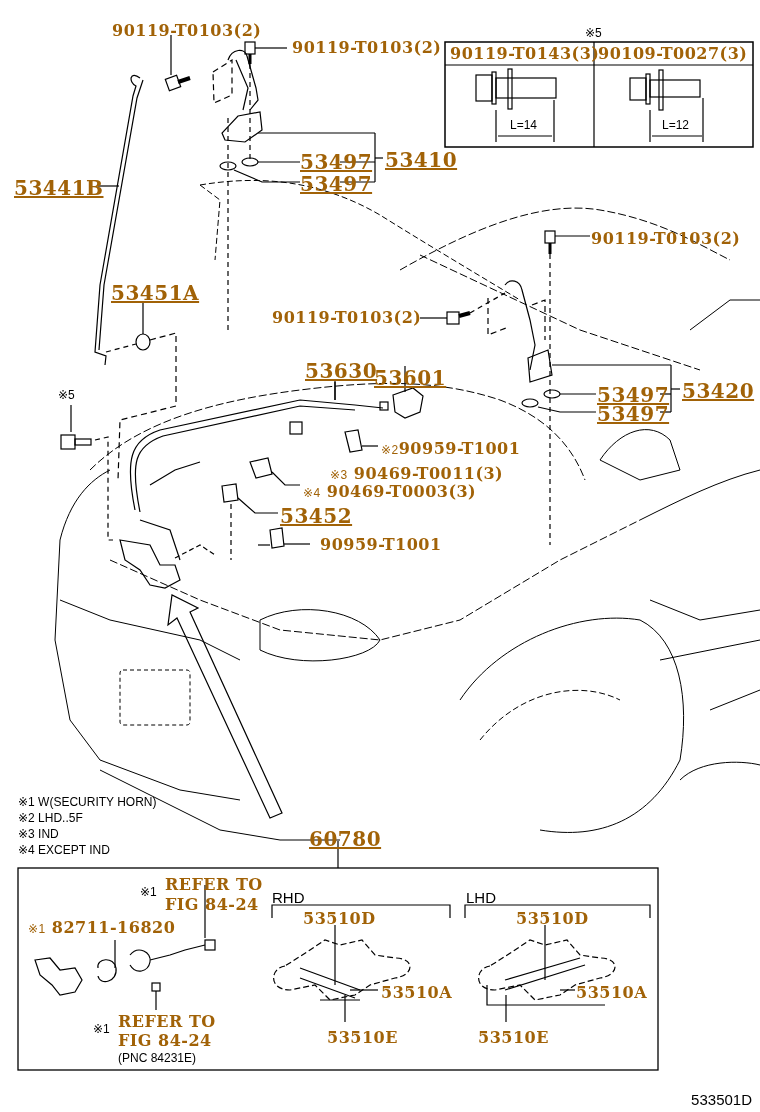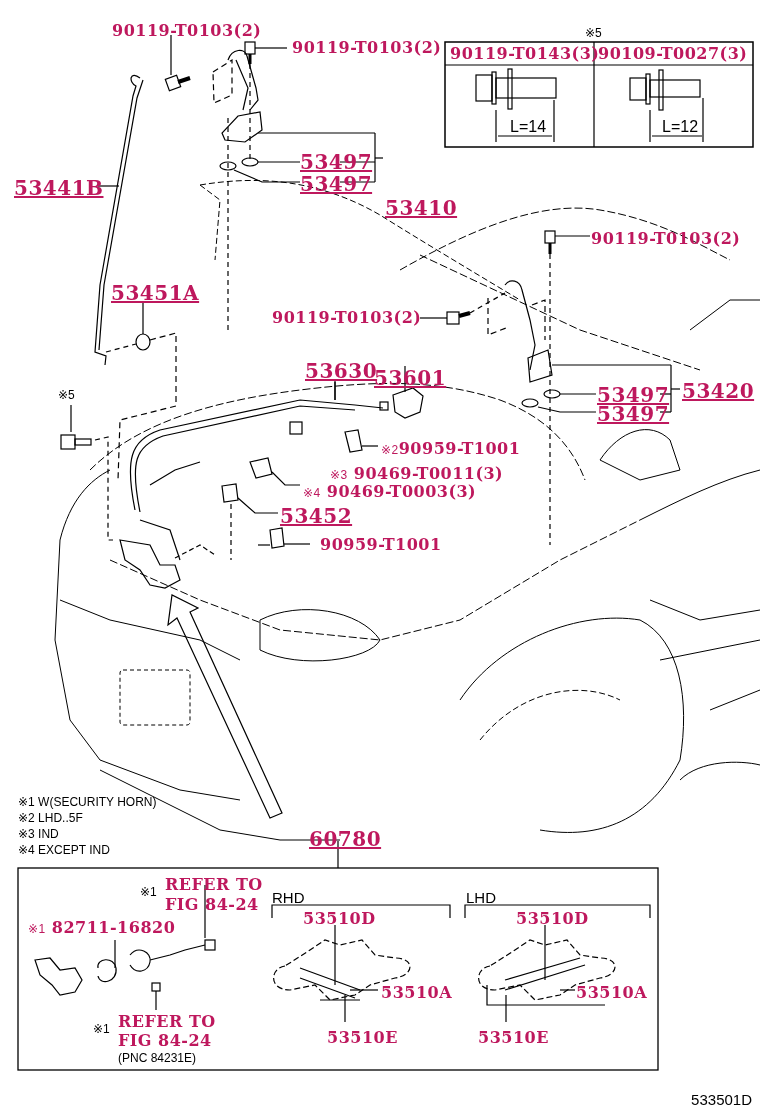--- a/index.html
+++ b/index.html
@@ -1,24 +1,24 @@
 <!DOCTYPE html>
 <html><head>
 <meta charset="utf-8">
 <style>
   html,body{margin:0;padding:0;background:#fff;}
   body{width:760px;height:1112px;position:relative;overflow:hidden;font-family:"DejaVu Sans Mono","Liberation Mono",monospace;color:#000;}
   svg.art{position:absolute;left:0;top:0;width:760px;height:1112px;}
-  .lbl{position:absolute;font-family:"DejaVu Serif","Liberation Serif",serif;font-weight:bold;white-space:nowrap;color:#be185d;line-height:1;}
+  .lbl{position:absolute;font-family:"DejaVu Serif","Liberation Serif",serif;font-weight:bold;white-space:nowrap;color:#a16207;line-height:1;}
   .pn{font-size:16px;letter-spacing:0.5px;}
   .pnb{font-size:20px;letter-spacing:0.5px;text-decoration:underline;}
   .note{position:absolute;font-family:"Liberation Sans","DejaVu Sans",sans-serif;font-size:12px;white-space:nowrap;line-height:1;}
   .mark{font-family:"Liberation Sans","DejaVu Sans",sans-serif;font-weight:normal;font-size:12px;}
   .code{position:absolute;right:8px;bottom:4px;font-family:"Liberation Sans","DejaVu Sans",sans-serif;font-size:15px;}
-  .dim{position:absolute;font-family:"Liberation Sans","DejaVu Sans",sans-serif;font-size:16px;}
+  .dim{position:absolute;font-family:"Liberation Sans","DejaVu Sans",sans-serif;font-size:12px;}
   .hd{position:absolute;font-family:"Liberation Sans","DejaVu Sans",sans-serif;font-size:15px;}
 </style>
 </head>
 <body>
 
 <svg class="art" viewBox="0 0 760 1112" xmlns="http://www.w3.org/2000/svg" fill="none" stroke="#000" stroke-width="1.2">
 
   <g>
     <path d="M140 78 C130 70,128 82,136 86 L133 96 L100 285 L95 352 L106 356 L105 365"></path>
     <path d="M143 80 L137 98 L104 285 L99 350"></path>
@@ -197,21 +197,21 @@
     <line x1="505" y1="980" x2="580" y2="958"></line>
     <line x1="545" y1="925" x2="545" y2="980"></line>
     <line x1="560" y1="990" x2="575" y2="990"></line>
     <line x1="506" y1="995" x2="506" y2="1022"></line>
     <path d="M487 985 L487 1005 L605 1005"></path>
   </g>
 </svg>
 
 <div class="lbl pn" style="left:112px;top:23px;">90119-T0103(2)</div>
 <div class="lbl pn" style="left:292px;top:40px;">90119-T0103(2)</div>
-<div class="lbl pnb" style="left:385px;top:150px;margin-top:48px;">53410</div>
+<div class="lbl pnb" style="left:385px;top:150px;">53410</div>
 <div class="lbl pnb" style="left:300px;top:152px;">53497</div>
 <div class="lbl pnb" style="left:300px;top:174px;">53497</div>
 <div class="lbl pnb" style="left:14px;top:178px;">53441B</div>
 <div class="lbl pnb" style="left:111px;top:283px;">53451A</div>
 <div class="note" style="left:58px;top:389px;">※5</div>
 
 <div class="note" style="left:585px;top:27px;">※5</div>
 <div class="lbl pn" style="left:450px;top:46px;">90119-T0143(3)</div>
 <div class="lbl pn" style="left:598px;top:46px;">90109-T0027(3)</div>
 <div class="dim" style="left:510px;top:118px;">L=14</div>

